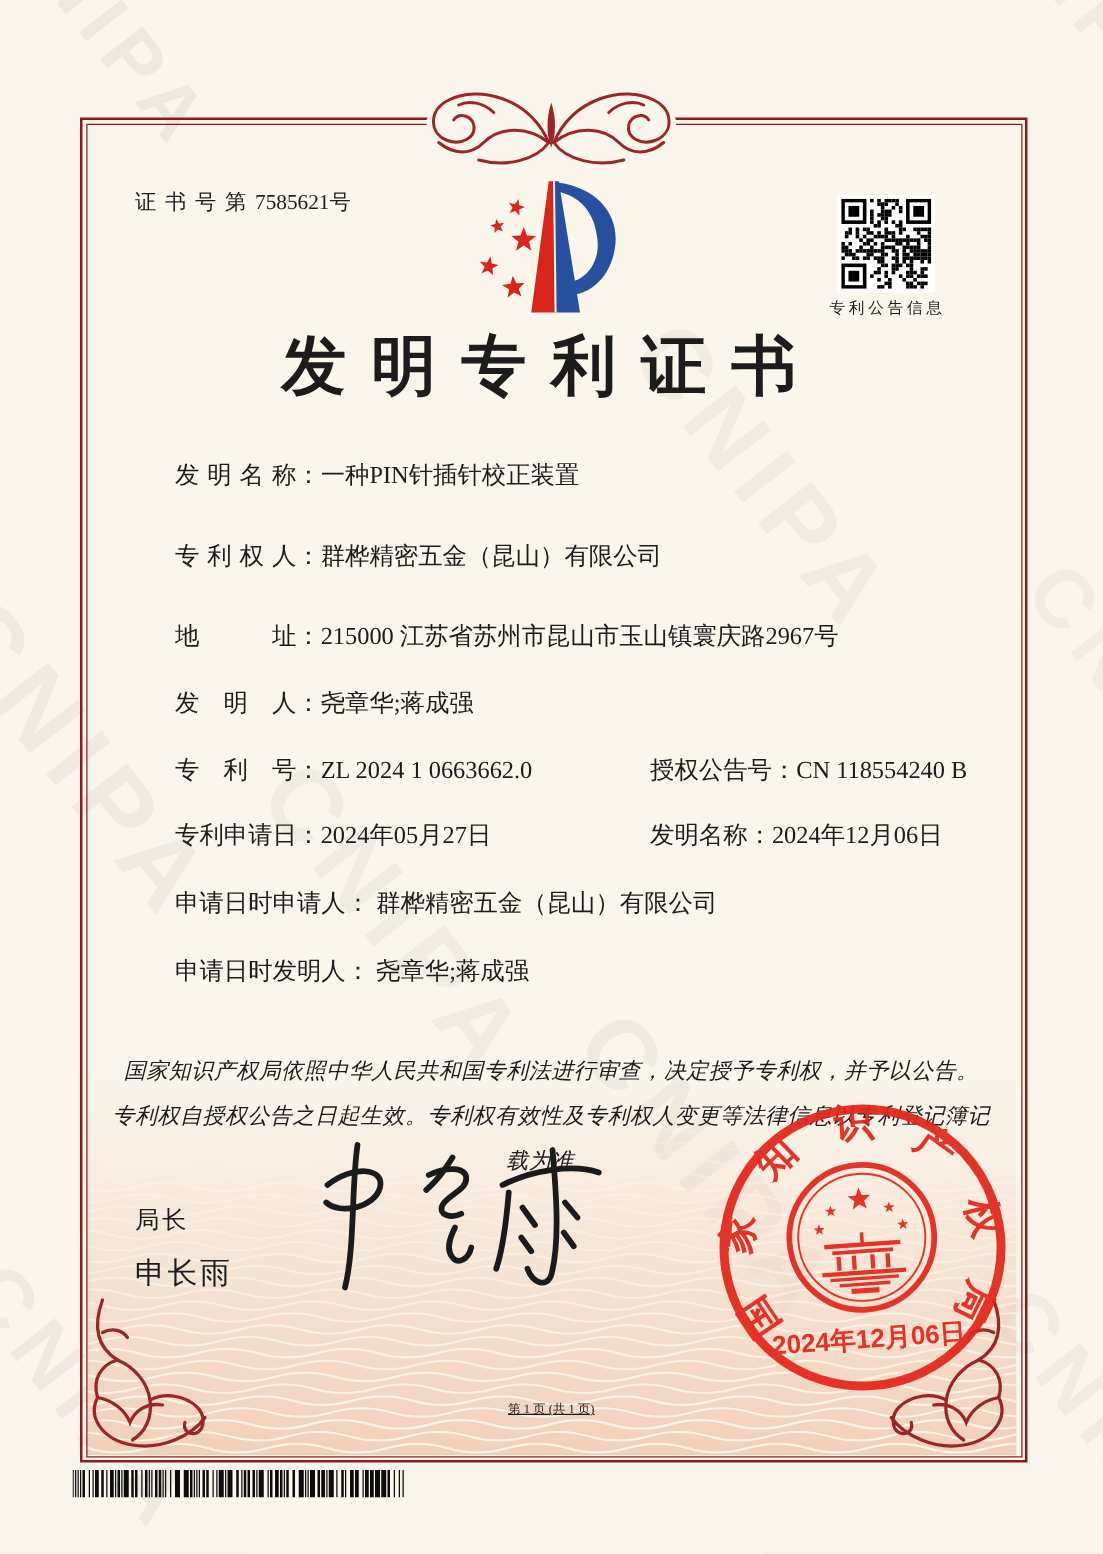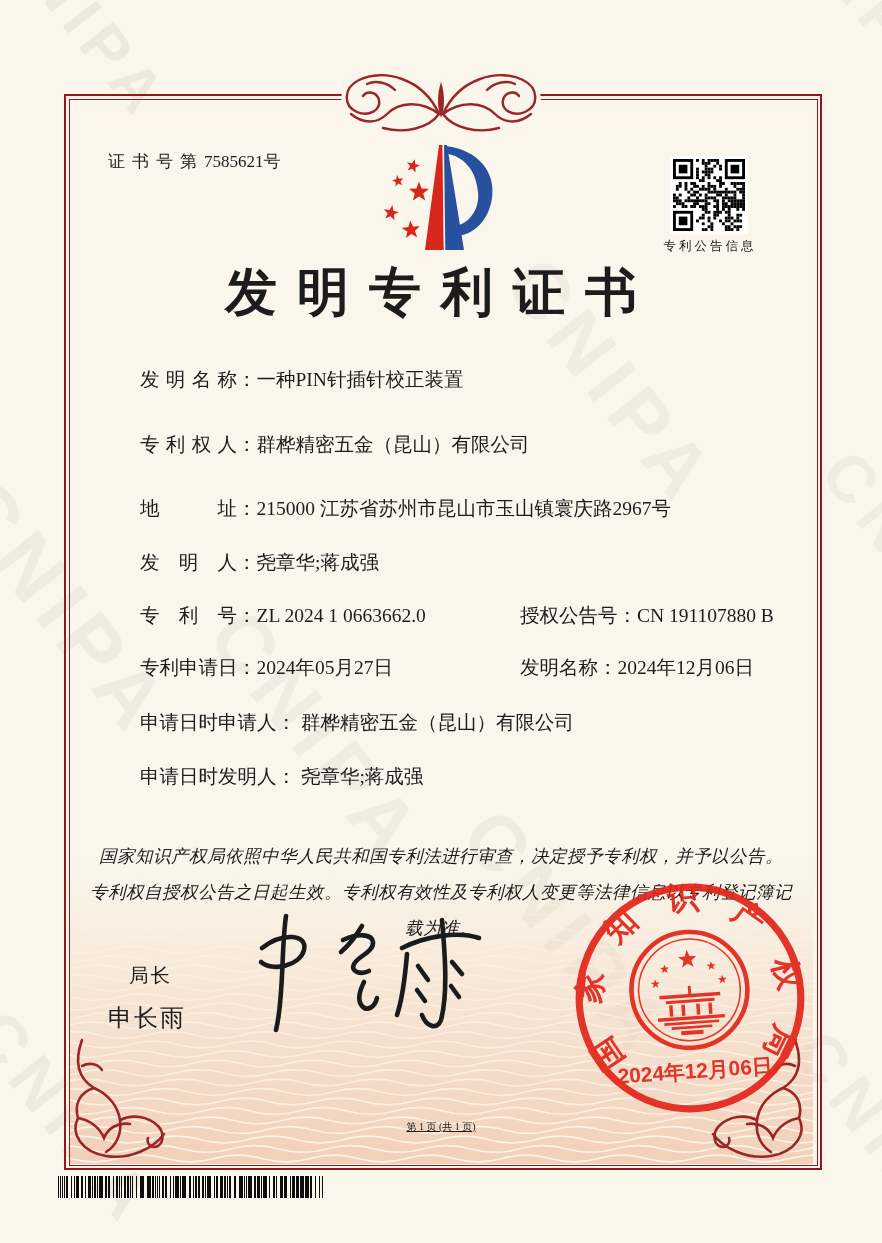--- a/index.html
+++ b/index.html
@@ -41,21 +41,21 @@
       box-sizing:border-box;}
 
   .rows{position:absolute;left:108px;top:362px;width:690px;font-size:19.5px;}
   .row{position:absolute;left:0;white-space:nowrap;margin-left:32px;}
   .jlabel{display:inline-block;width:97px;text-align:justify;text-align-last:justify;}
   .rcol{position:absolute;left:380px;top:0;white-space:nowrap;}
 
   .statement{position:absolute;left:88px;top:838px;width:706px;text-align:center;
       font-size:17.5px;line-height:36px;font-style:italic;letter-spacing:0.5px;}
 
-  .signer-title{position:absolute;left:108px;top:962px;font-size:19.5px;letter-spacing:2px;font-weight:500;margin-left:21px;}
+  .signer-title{position:absolute;left:108px;top:962px;font-size:19.5px;letter-spacing:2px;font-weight:500;}
   .signer-name{position:absolute;left:108px;top:1002px;font-size:24px;letter-spacing:2px;font-weight:400;}
   .sig{position:absolute;left:246px;top:902px;z-index:3;}
 
   .seal{position:absolute;left:566px;top:876px;z-index:4;opacity:0.93;}
 
   .footer{position:absolute;left:0;top:1120px;width:882px;text-align:center;
       font-size:10px;z-index:3;text-decoration:underline;}
 
   .barcode{position:absolute;left:58px;top:1176px;z-index:3;}
 
@@ -414,21 +414,21 @@
         <span class="jlabel">专利权人</span><span>：</span><span>群桦精密五金（昆山）有限公司</span>
       </div>
       <div class="row" style="top:133px;">
         <span class="jlabel">地址</span><span>：</span><span>215000 江苏省苏州市昆山市玉山镇寰庆路2967号</span>
       </div>
       <div class="row" style="top:187px;">
         <span class="jlabel">发明人</span><span>：</span><span>尧章华;蒋成强</span>
       </div>
       <div class="row" style="top:240px;width:690px;">
         <span class="jlabel">专利号</span><span>：</span><span>ZL 2024 1 0663662.0</span>
-        <span class="rcol"><span>授权公告号</span><span>：</span><span>CN 191107880 B</span></span>
+        <span class="rcol"><span>授权公告号</span><span>：</span><span>CN 118554240 B</span></span>
       </div>
       <div class="row" style="top:292px;width:690px;">
         <span class="jlabel">专利申请日</span><span>：</span><span>2024年05月27日</span>
         <span class="rcol"><span>发明名称</span><span>：</span><span>2024年12月06日</span></span>
       </div>
       <div class="row" style="top:347px;">
         <span>申请日时申请人</span><span>：</span>&nbsp;<span>群桦精密五金（昆山）有限公司</span>
       </div>
       <div class="row" style="top:401px;">
         <span>申请日时发明人</span><span>：</span>&nbsp;<span>尧章华;蒋成强</span>

